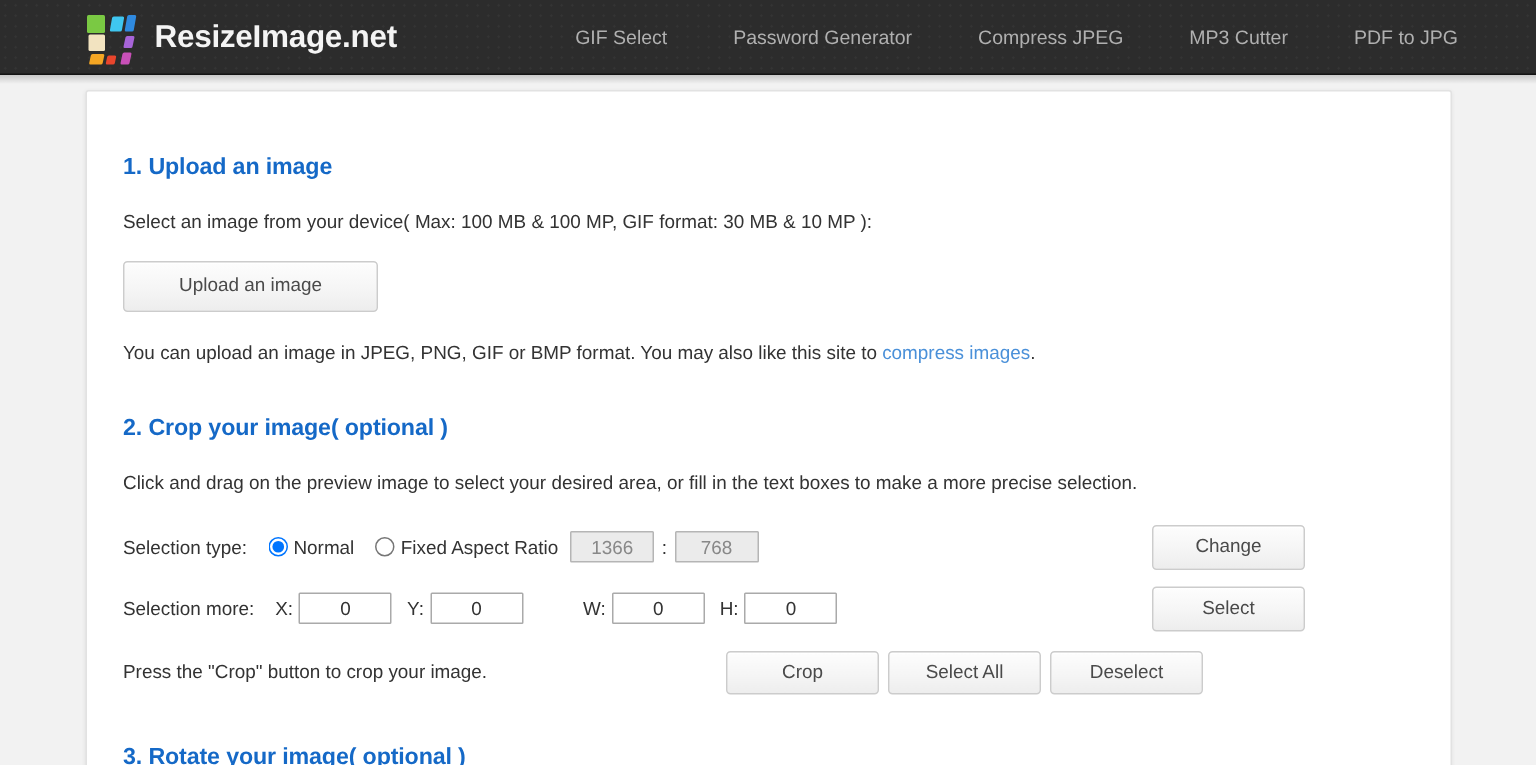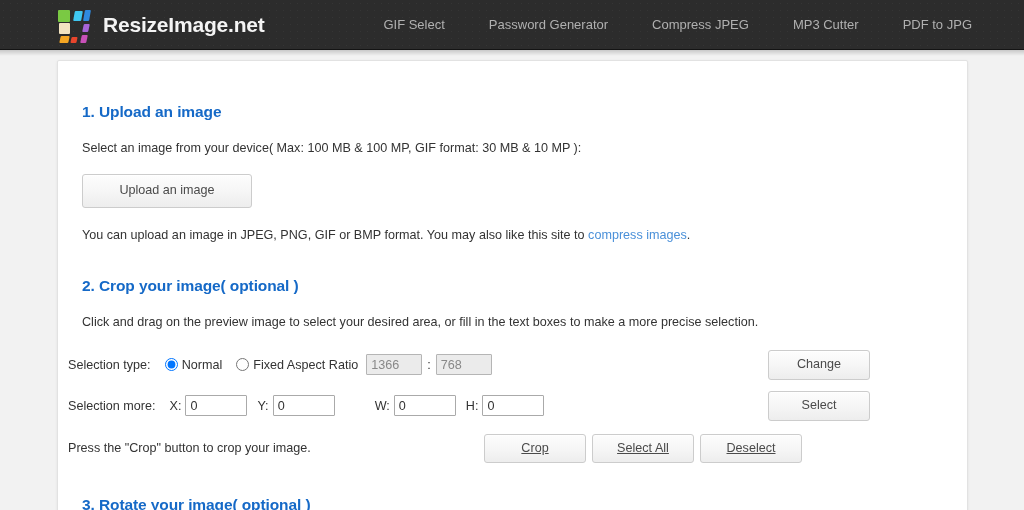--- a/index.html
+++ b/index.html
@@ -121,21 +121,21 @@
     width: 170px;
     padding: 9px 10px;
     margin: 17px 0 0 24px;
   }
   .btn-wide { width: 102px; }
 
   
   .row {
     display: flex;
     align-items: center;
-    padding-left: 10px;
+    padding-left: 24px;
   }
   .row-label {
     font-size: 12.6px;
     color: #333;
     white-space: nowrap;
   }
   .row-1 { margin-top: 19px; }
   .row-2 { margin-top: 11px; }
   .row-3 { margin-top: 13px; }
 
@@ -154,39 +154,40 @@
   input.txt {
     font-family: "Liberation Sans", sans-serif;
     font-size: 12.6px;
     height: 21px;
     border: 1px solid #aaa;
     background: #fff;
     color: #333;
     padding: 1px 4px;
     border-radius: 1px;
     outline: none;
+    text-align: center;
   }
   input.txt:disabled,
   input.txt.disabled {
     background: #ebebeb;
     color: #888;
     border-color: #b5b5b5;
   }
   .w-ratio { width: 56px; }
   .w-coord { width: 62px; }
 
   .colon { padding: 0 5px; font-size: 12.6px; color: #333; }
   .fld-label { font-size: 12.6px; color: #333; padding: 0 4px 0 0; }
 
   .spacer-sm { width: 14px; }
   .spacer-md { width: 40px; }
 
   .btn-col { margin-left: auto; margin-right: 97px; text-decoration: underline; }
   .btn-col-3 { margin-left: auto; margin-right: 165px; display: flex; gap: 0; }
-  .btn-col-3 .btn { margin-left: 0; text-decoration: underline; }
+  .btn-col-3 .btn { margin-left: 0; }
 </style>
 </head>
 <body>
 
 <div class="header">
   <a class="brand" href="#">
     <span class="logo">
       <i style="left:0px;  top:1px;  width:12px; height:12px; background:#7ac943;"></i>
       <i style="left:16px; top:2px;  width:8px;  height:10px; background:#3fc6f0; transform:skewX(-10deg);"></i>
       <i style="left:26px; top:1px;  width:6px;  height:11px; background:#2f8ae0; transform:skewX(-10deg);"></i>

